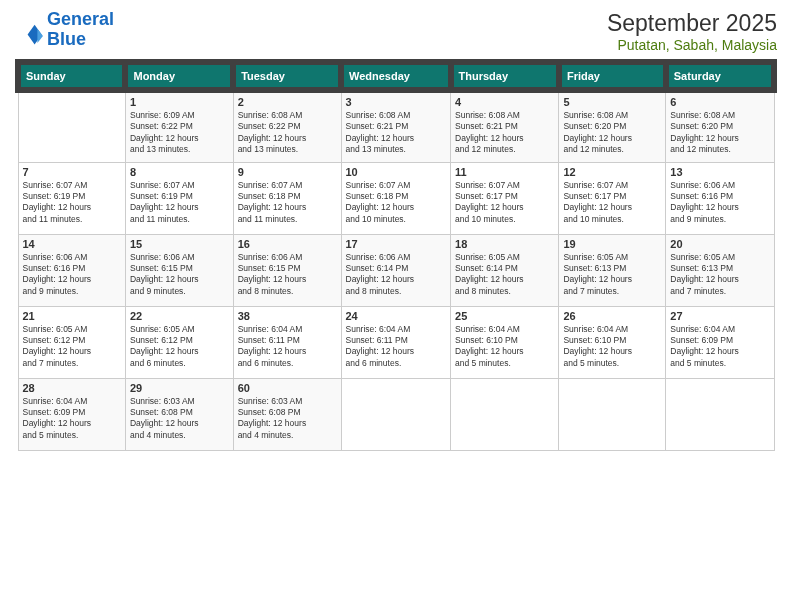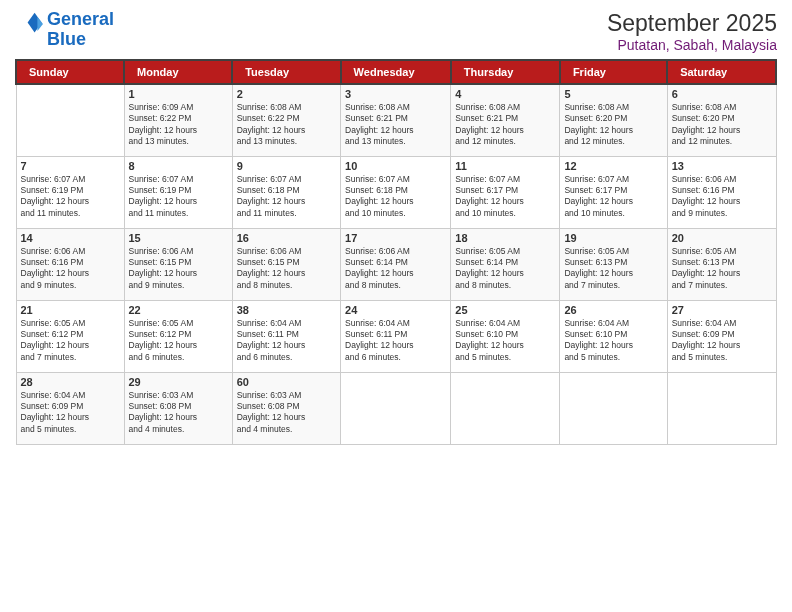--- a/index.html
+++ b/index.html
@@ -16,21 +16,21 @@
       padding: 10px 15px;
     }
     .header {
       display: flex;
       align-items: flex-start;
       justify-content: space-between;
       margin-bottom: 6px;
     }
     .logo {
       display: flex;
-      align-items: flex-start;
+      align-items: flex-end;
       gap: 4px;
     }
     .logo-text {
       font-size: 18px;
       font-weight: bold;
       color: #333;
       line-height: 1.1;
     }
     .logo-text span {
       color: #1a6bbf;
@@ -42,35 +42,35 @@
     .title-block {
       text-align: right;
     }
     .month-title {
       font-size: 23px;
       color: #333;
       font-weight: normal;
     }
     .subtitle {
       font-size: 14px;
-      color: #701a75;
+      color: #4d7c0f;
     }
     table {
       width: 100%;
       border-collapse: collapse;
       font-size: 9.5px;
     }
     thead tr th {
-      background-color: #b91c1c;
+      background-color: #0f766e;
       color: white;
-      padding: 5px 12px;
+      padding: 5px 5px;
       text-align: left;
       font-size: 11px;
       font-weight: bold;
-      border: 2px solid #404040;
+      border: 6px solid #404040;
     }
     tbody tr td {
       border: 1px solid #ccc;
       padding: 3px 4px;
       vertical-align: top;
       height: 72px;
       width: 113px;
     }
     tbody tr td .day-num {
       font-size: 11px;

